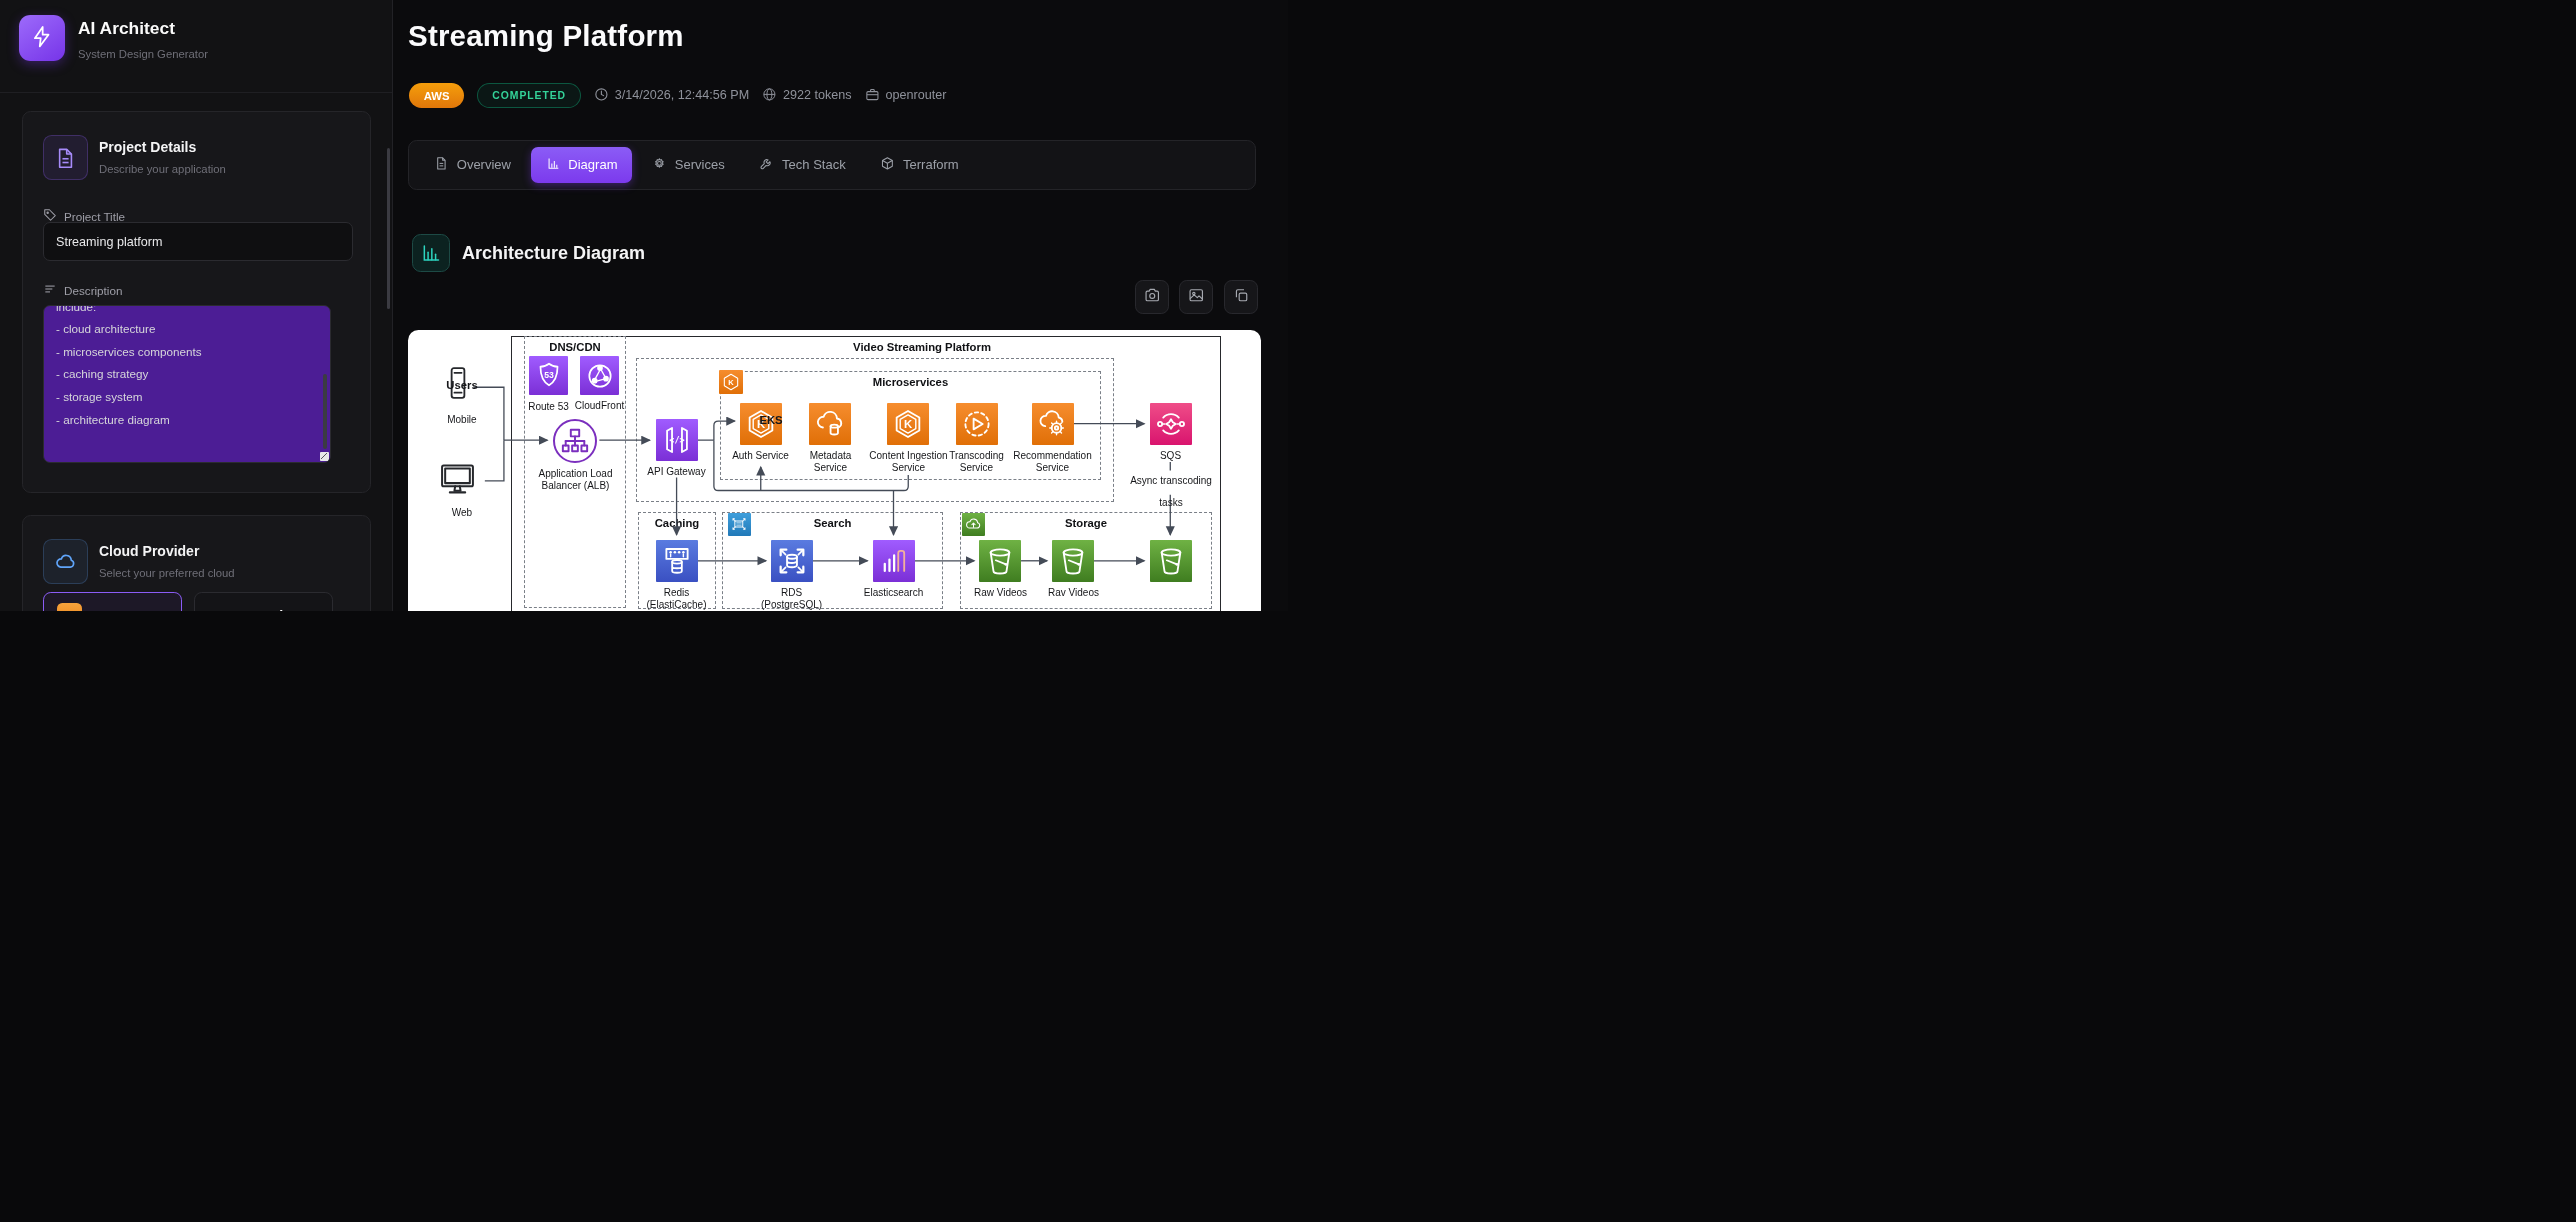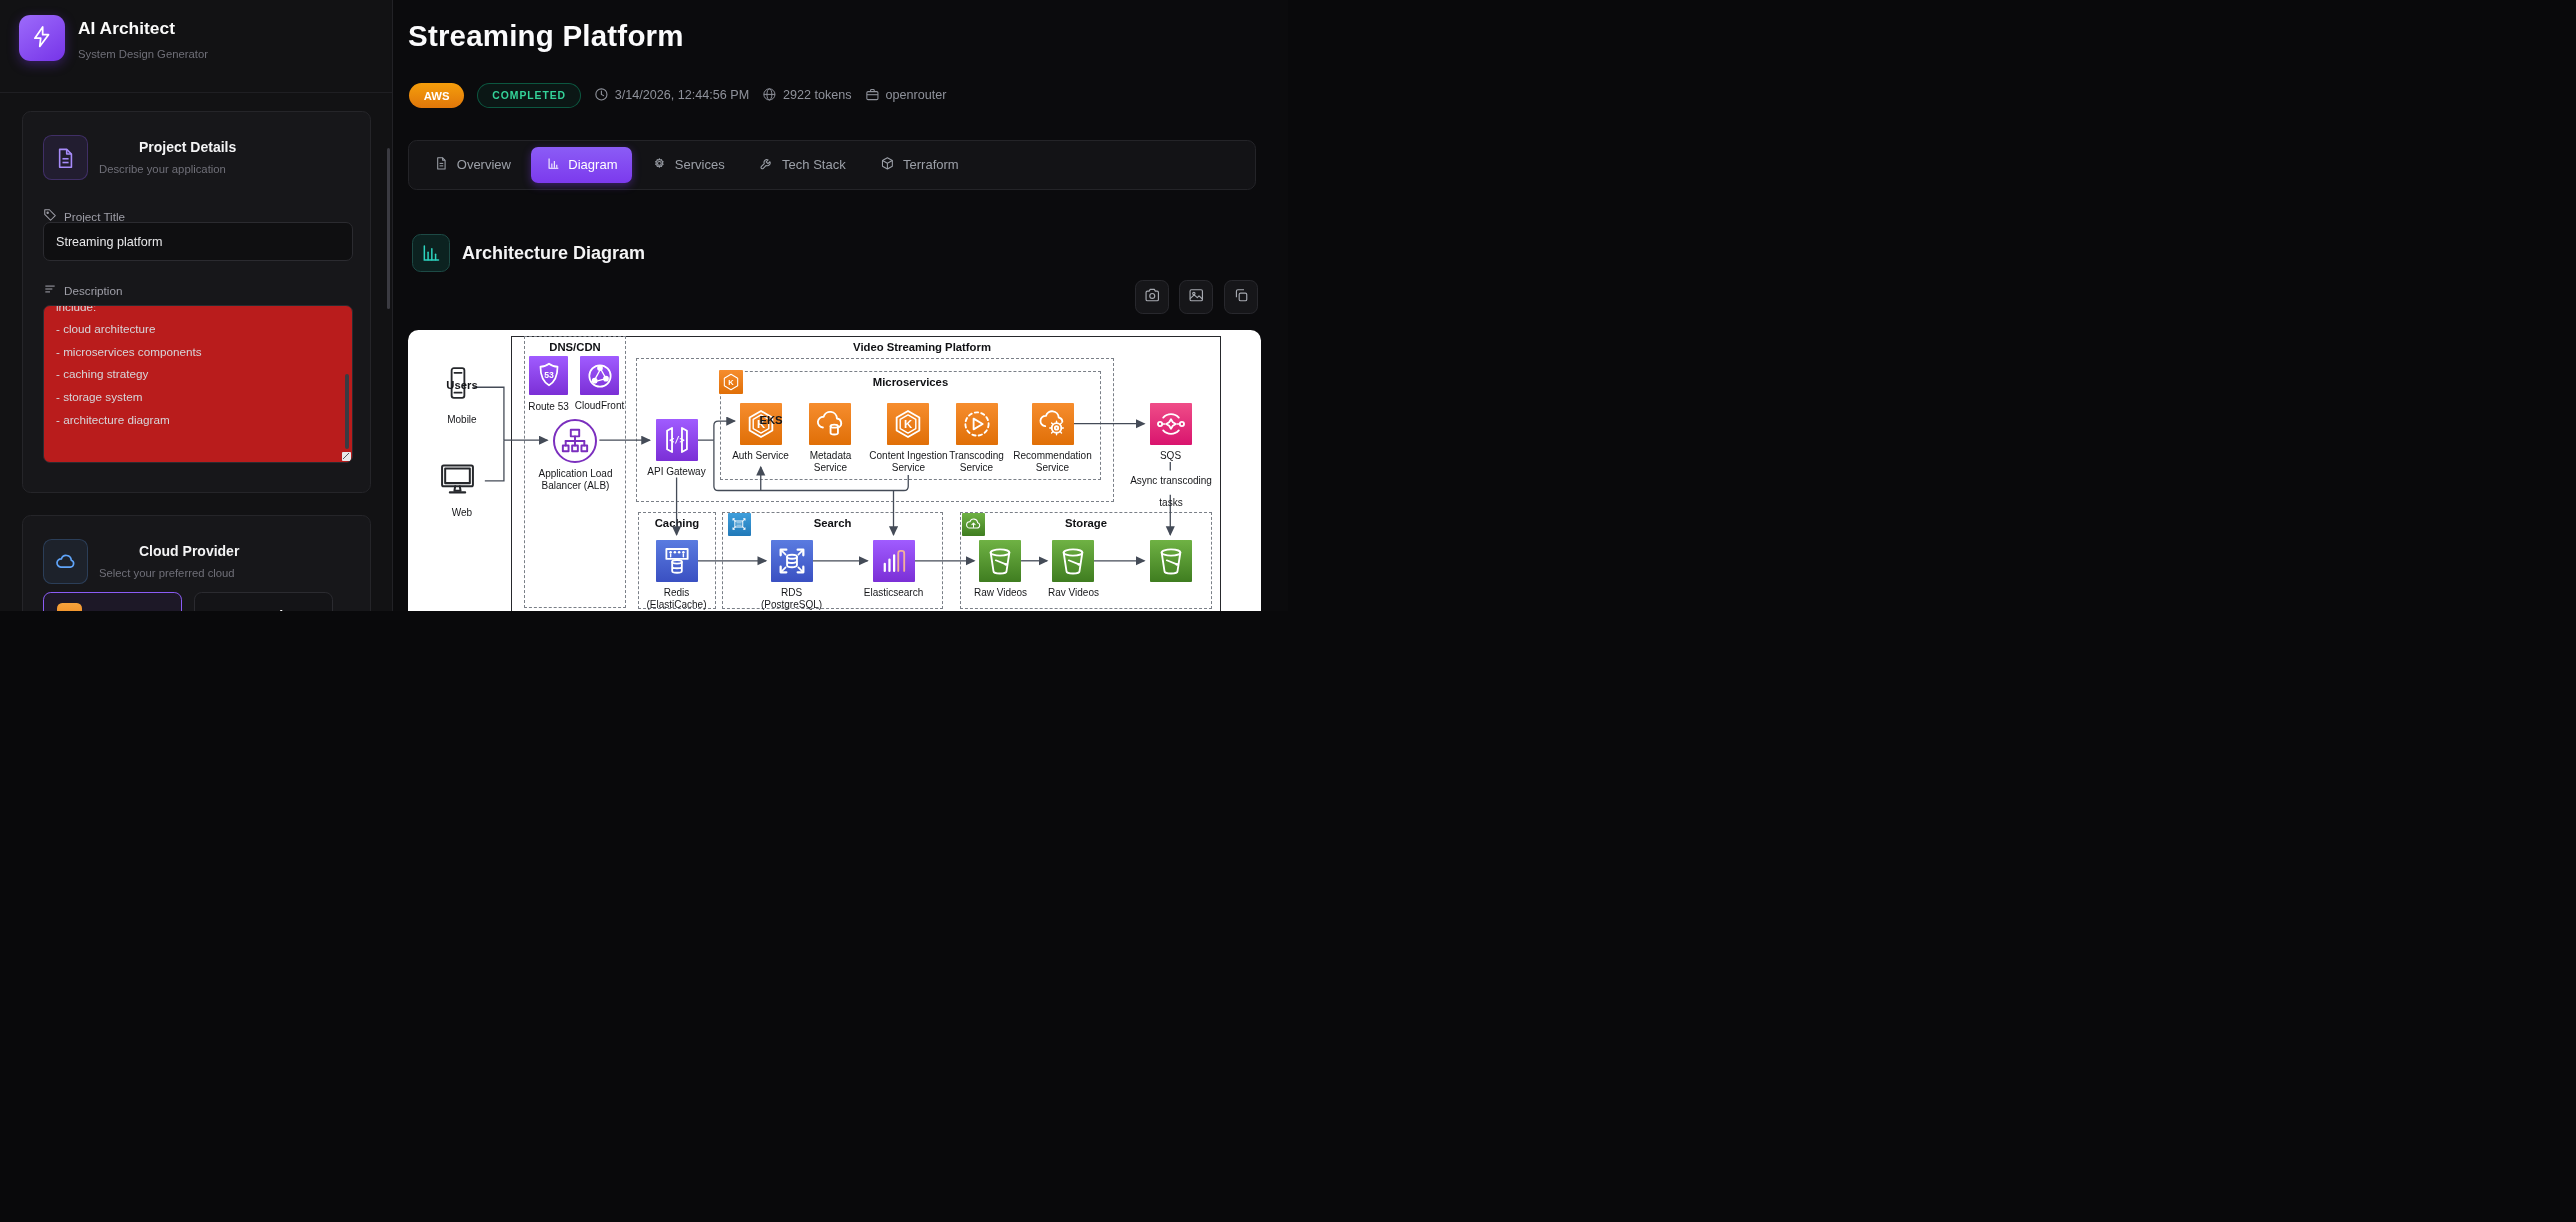--- a/index.html
+++ b/index.html
@@ -14,26 +14,26 @@
     background:linear-gradient(145deg,#9d6bfb,#7634e8); display:flex; align-items:center; justify-content:center;
     box-shadow:0 3.5px 12px rgba(124,58,237,.35); }
   .sb-title { position:absolute; left:78px; top:18px; font-size:17.4px; font-weight:700; color:#fafafa; }
   .sb-sub   { position:absolute; left:78px; top:48px; font-size:11.3px; color:#6f6f78; }
   .sb-scrollbar { position:absolute; right:1.7px; top:148px; width:3.5px; height:161px; border-radius:1.7px; background:#3b3b42; }
 
   .sb-card { position:absolute; left:22px; width:349px; background:#17171a; border:0.9px solid #252529; border-radius:8.7px; }
   .card-tile { position:absolute; left:20px; top:23.4px; width:45px; height:45px; border-radius:8.7px; display:flex; align-items:center; justify-content:center; }
   .tile-purple { background:rgba(139,92,246,.10); border:0.9px solid rgba(139,92,246,.28); }
   .tile-blue   { background:rgba(96,165,250,.08); border:0.9px solid rgba(96,165,250,.22); }
-  .card-title { position:absolute; left:76px; top:27px; font-size:14px; font-weight:700; color:#f4f4f5;margin-left:40px; }
+  .card-title { position:absolute; left:76px; top:27px; font-size:14px; font-weight:700; color:#f4f4f5; }
   .card-sub   { position:absolute; left:76px; top:51px; font-size:11.3px; color:#6f6f78; }
   .field-label { position:absolute; left:20px; display:flex; align-items:center; gap:7px; font-size:11.7px; color:#9f9fa8; }
   .text-input { position:absolute; left:20px; width:310px; height:39px; background:#0f0f11; border:0.9px solid #2b2b30; border-radius:7px;
     color:#e8e8ea; font-size:12.6px; padding:0 12px; font-family:"Liberation Sans",sans-serif; }
-  .textarea-box { position:absolute; left:20px; top:193px; width:310px; height:158px; background:#b91c1c; border:0.9px solid #2b2b30; border-radius:7px; overflow:hidden; }
+  .textarea-box { position:absolute; left:20px; top:193px; width:288px; height:158px; background:#4c1d95; border:0.9px solid #2b2b30; border-radius:7px; overflow:hidden; }
   .ta-inner { position:absolute; left:12px; top:-10.4px; right:15.6px; font-size:11.7px; line-height:22.6px; color:#d6d6da; white-space:nowrap; }
   .ta-scroll { position:absolute; right:2.6px; top:68px; width:4.3px; height:75px; background:#3b3b42; border-radius:2.6px; }
   .ta-grip { position:absolute; right:0.9px; bottom:0.9px; width:9.6px; height:9.6px; background:#e8e8ea; border-radius:0.9px; }
   .ta-grip:before { content:""; position:absolute; left:1.7px; top:1.7px; width:6px; height:6px;
     background:linear-gradient(135deg,transparent 45%,#55555c 45%,#55555c 55%,transparent 55%); }
 
   .provider-btn { position:absolute; top:76px; width:139px; height:52px; border-radius:7.8px; background:#141417; border:0.9px solid #2b2b30; }
   .provider-btn.selected { border:1.3px solid #8b5cf6; background:#1d1827; }
   .prov-tile { position:absolute; left:13px; top:10.4px; width:25px; height:25px; border-radius:5.2px; display:flex; align-items:flex-end; justify-content:center; }
   .prov-aws { background:linear-gradient(180deg,#f6a33c,#ea7c12); color:#fff; font-size:7.8px; font-weight:700; padding-bottom:1.7px; }

